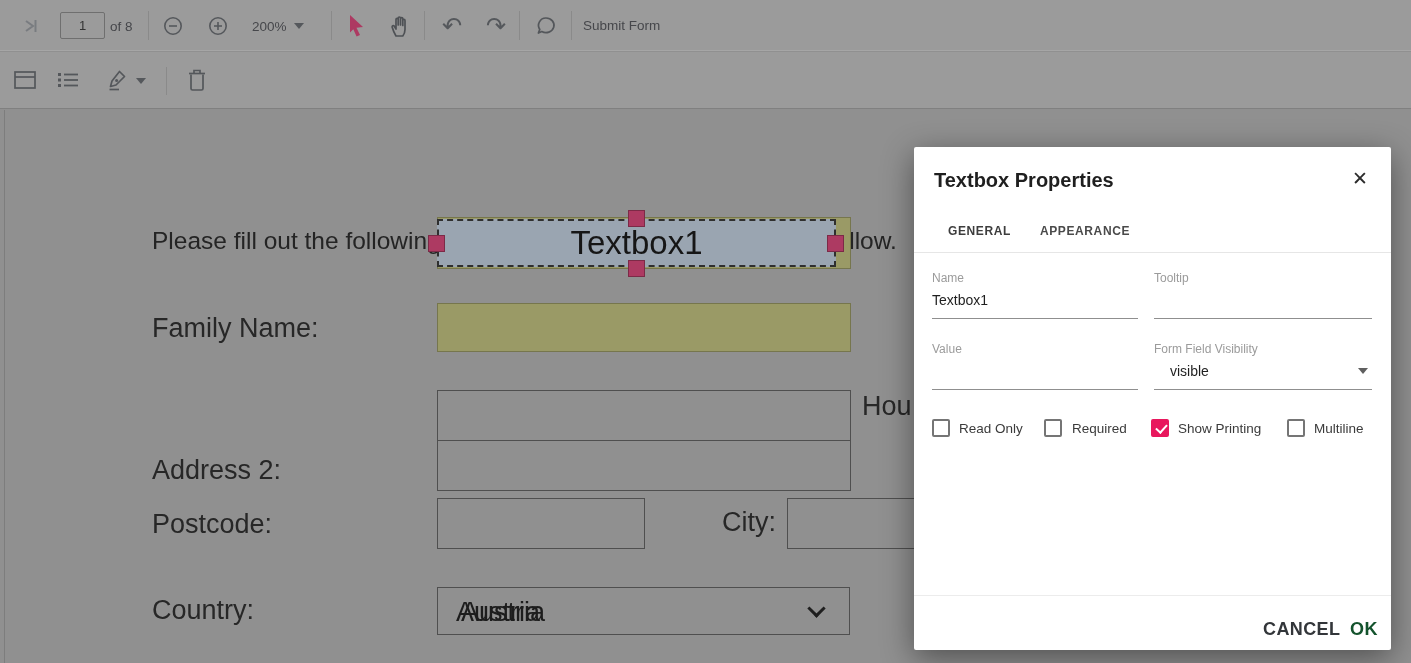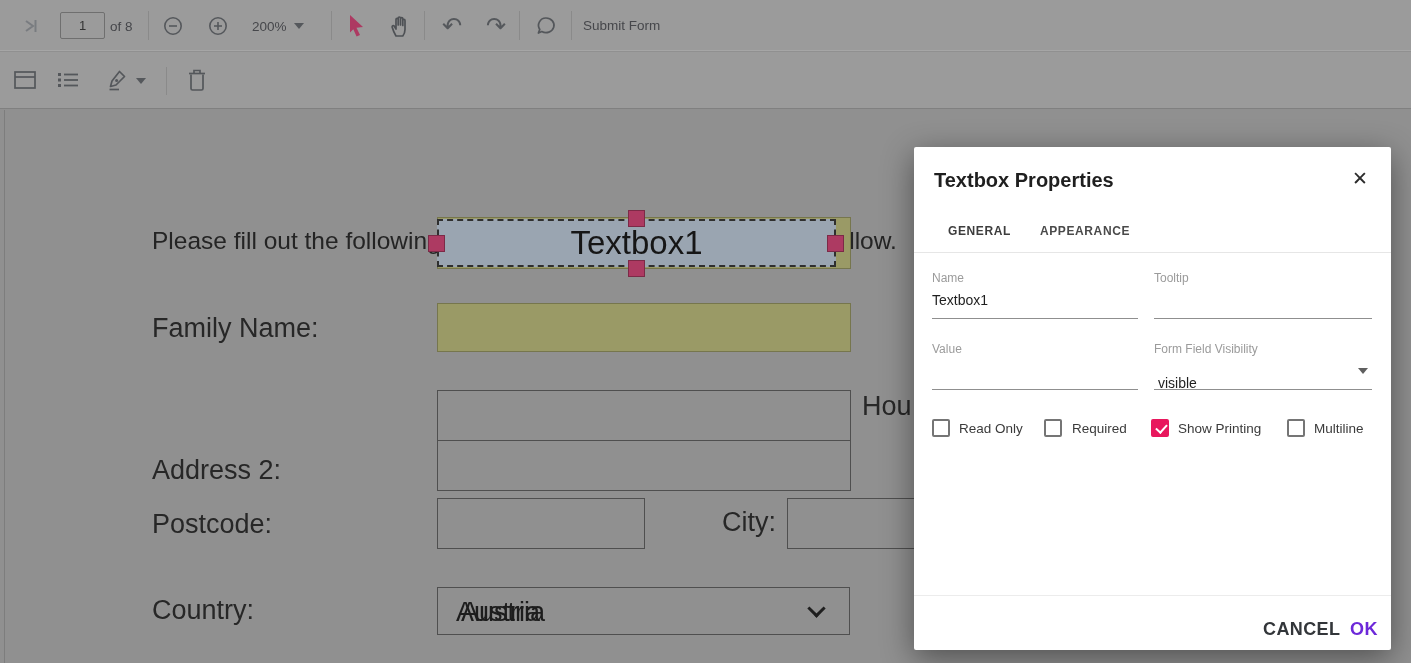--- a/index.html
+++ b/index.html
@@ -51,21 +51,21 @@
               border-right:5px solid transparent; border-top:6px solid #5f5f5f; cursor:pointer; }
   .cb{ position:absolute; width:18px; height:18px; border:2px solid #757575; border-radius:2px;
        background:#fff; cursor:pointer; }
   .cb.checked{ background:#e8175d; border-color:#e8175d; }
   .cb.checked::after{ content:""; position:absolute; left:4.5px; top:1px; width:5px; height:9px;
        border-right:2px solid #fff; border-bottom:2px solid #fff; transform:rotate(42deg); }
   .cb-label{ position:absolute; font-size:13.5px; color:#3b3b3b; }
   .dlg-footline{ position:absolute; left:0; top:448px; width:477px; height:1px; background:#ececec; }
   .dlg-btn{ position:absolute; top:472px; font-size:18px; font-weight:700; letter-spacing:.4px; cursor:pointer; }
   .btn-cancel{ left:349px; color:#33363a; }
-  .btn-ok{ left:436px; color:#6d28d9; }
+  .btn-ok{ left:436px; color:#14532d; }
   svg{ display:block; }
 </style>
 </head>
 <body>
 
 <div class="stage">
 
   <div class="toolbar-main">
     <div class="tb-item" style="left:20px; top:15px; width:22px; height:22px;">
       <svg width="18" height="18" viewBox="0 0 18 18">
@@ -204,21 +204,21 @@
 
     <div class="f-label" style="left:240px; top:124px;">Tooltip</div>
     <div class="f-value" style="left:240px; top:145px;"></div>
     <div class="f-line" style="left:240px; top:171px; width:218px;"></div>
 
     <div class="f-label" style="left:18px; top:195px;">Value</div>
     <div class="f-value" style="left:18px; top:216px;"></div>
     <div class="f-line" style="left:18px; top:242px; width:206px;"></div>
 
     <div class="f-label" style="left:240px; top:195px;">Form Field Visibility</div>
-    <div class="f-value" style="left:244px; top:216px;margin-top:12px;">visible</div>
+    <div class="f-value" style="left:256px; top:216px;">visible</div>
     <div class="sel-caret" style="left:444px; top:221px;"></div>
     <div class="f-line" style="left:240px; top:242px; width:218px;"></div>
 
     <div class="cb" style="left:18px; top:272px;"></div>
     <div class="cb-label" style="left:45px; top:274px;">Read Only</div>
 
     <div class="cb" style="left:130px; top:272px;"></div>
     <div class="cb-label" style="left:158px; top:274px;">Required</div>
 
     <div class="cb checked" style="left:237px; top:272px;"></div>

